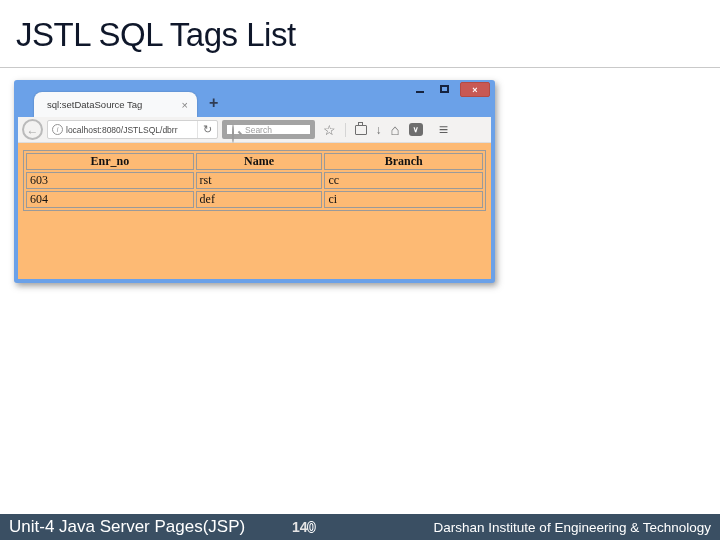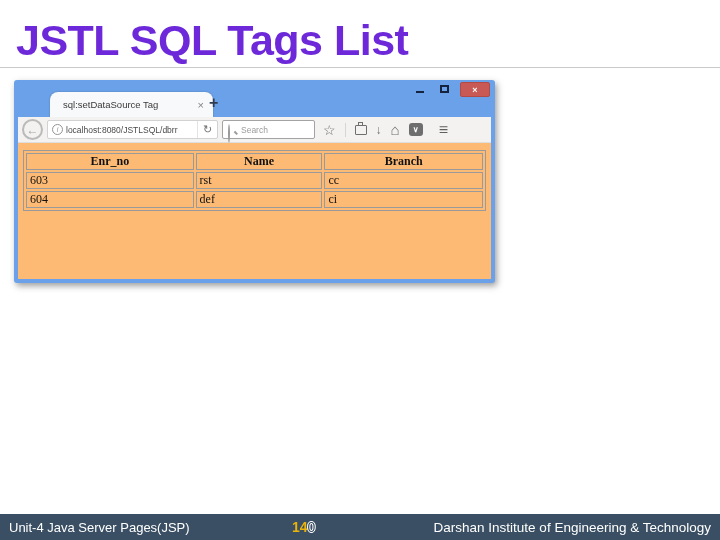--- a/index.html
+++ b/index.html
@@ -7,21 +7,21 @@
   body {
     position: relative;
     background: #ffffff;
     font-family: "Liberation Sans", sans-serif;
     overflow: hidden;
   }
 
   
   .slide-title {
     position: absolute; left: 16px; top: 16px;
-    font-size: 43px; font-weight: 700; color: #6d28d9;
+    font-size: 33px; font-weight: 400; color: #0f172a;
     letter-spacing: -0.5px;
   }
   .title-rule {
     position: absolute; left: 0; top: 67px; width: 720px; height: 1px;
     background: #c9c9c9;
   }
 
   
   .browser {
     position: absolute; left: 14px; top: 80px; width: 481px; height: 203px;
@@ -39,21 +39,20 @@
     border-radius: 2px; color: #fff; font-size: 9px; font-weight: 700;
     display: flex; align-items: center; justify-content: center; margin-left: 4px;
   }
 
   .tab {
     position: absolute; left: 20px; top: 12px; width: 163px; height: 25px;
     background: #f8f9fa; border-radius: 8px 8px 0 0;
     display: flex; align-items: center; padding: 0 9px 0 13px;
     font-size: 9.5px; color: #3a3a3a;
     box-shadow: 0 0 2px rgba(0,0,0,0.25);
-    margin-left: 16px;
   }
   .tab-title { flex: 1; white-space: nowrap; overflow: hidden; }
   .tab-close { color: #848484; font-size: 11px; }
   .new-tab {
     position: absolute; left: 195px; top: 14px; color: #2f3b52;
     font-size: 16px; font-weight: 600;
   }
 
   .toolbar {
     position: absolute; top: 37px; left: 4px; right: 4px; height: 26px;
@@ -82,21 +81,21 @@
     font-family: "Liberation Sans", sans-serif; font-size: 8.5px; color: #4a4a4a;
     padding: 0;
   }
   .reload-btn {
     width: 20px; height: 100%; border-left: 1px solid #e3e3e3;
     color: #6e6e6e; font-size: 11px;
     display: flex; align-items: center; justify-content: center; flex: none;
   }
   .search-box {
     width: 93px; height: 19px; background: #fff;
-    border: 1px solid #a3a3a3; border-radius: 2px;
+    border: 5px solid #a3a3a3; border-radius: 2px;
     display: flex; align-items: center; gap: 3px; padding: 0 5px; flex: none;
   }
   .mag { position: relative; width: 10px; height: 10px; flex: none; }
   .mag-circle { width: 7px; height: 7px; border: 1.5px solid #9a9a9a; border-radius: 50%; }
   .mag-handle { position: absolute; width: 4px; height: 1.5px; background: #9a9a9a;
     right: 0; bottom: 1px; transform: rotate(45deg); }
   .search-input {
     flex: 1; min-width: 0; border: none; outline: none; background: transparent;
     font-family: "Liberation Sans", sans-serif; font-size: 8.5px; color: #888;
   }
@@ -135,27 +134,27 @@
   }
   .col-enr { width: 37%; } .col-name { width: 28%; } .col-branch { width: 35%; }
 
   
   .footer {
     position: absolute; left: 0; bottom: 0; width: 720px; height: 26px;
     background: #3a4f63; color: #ffffff;
   }
   .footer-left {
     position: absolute; left: 9px; top: 50%; transform: translateY(-50%);
-    font-size: 13px;
+    font-size: 17px;
   }
   .footer-page {
     position: absolute; left: 292px; top: 50%; transform: translateY(-50%);
     font-size: 14px;
   }
-  .page-bold { font-weight: 700; color: #eab308; }
+  .page-bold { font-weight: 700; color: #e5e5e5; }
   .page-outline {
     color: #3a4f63;
     text-shadow: -1px 0 #fff, 1px 0 #fff, 0 -1px #fff, 0 1px #fff;
   }
   .footer-right {
     position: absolute; right: 9px; top: 50%; transform: translateY(-50%);
     font-size: 13.5px;
   }
 </style>
 </head>

